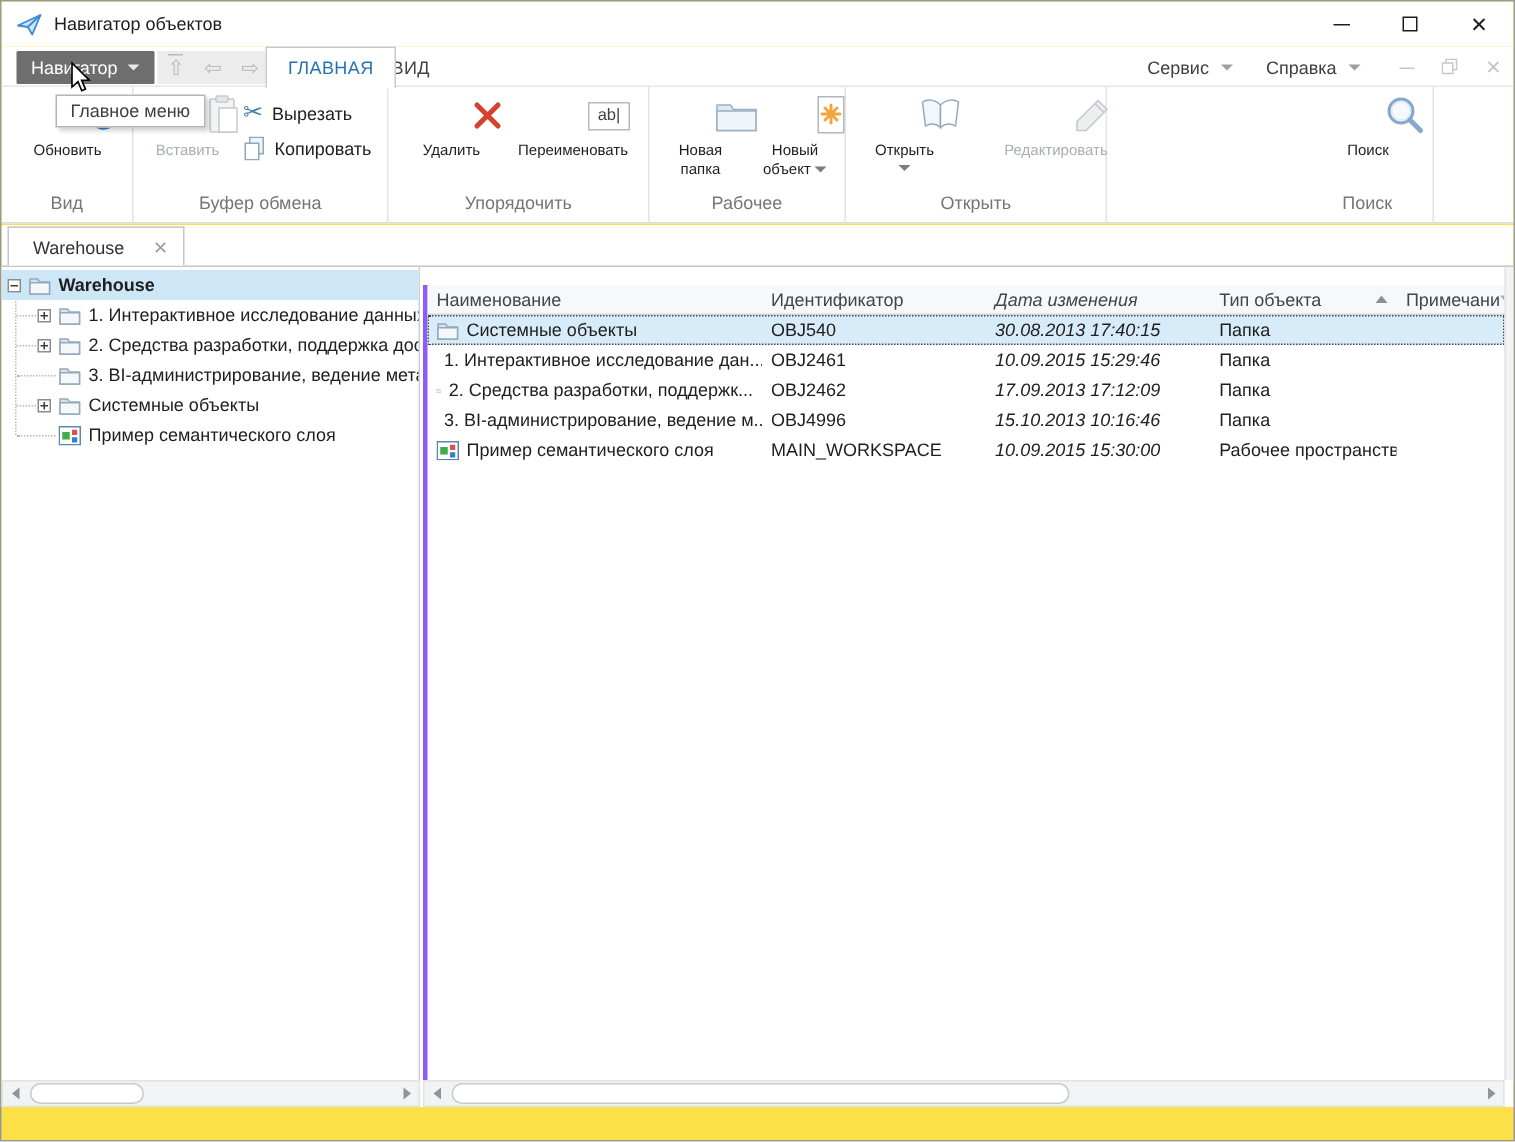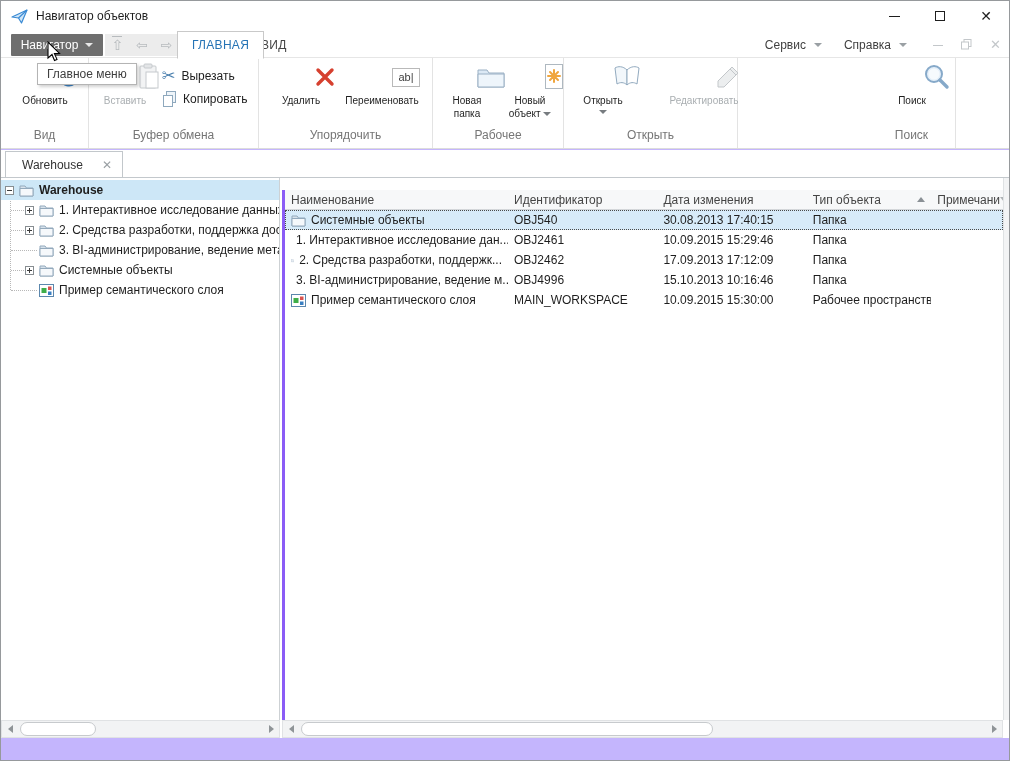--- a/index.html
+++ b/index.html
@@ -1,17 +1,17 @@
 <!DOCTYPE html>
 <html><head>
 <meta charset="utf-8">
 <style>
   * { box-sizing: border-box; margin: 0; padding: 0; }
   body { background:#d8d8d8; font-family:"Liberation Sans","DejaVu Sans",sans-serif; }
-  .window{ position:relative; width:1010px; height:761px; background:#c4b5fd;
+  .window{ position:relative; width:1010px; height:761px; background:#fde047;
            border:1px solid #96999c; overflow:hidden; font-size:12px; color:#1e1e1e; }
 
   
   .titlebar{ position:absolute; top:0; left:0; right:0; height:30px; background:#fff; display:flex; align-items:center; }
   .app-icon{ margin-left:10px; width:17px; height:17px; }
   .title-text{ margin-left:8px; font-size:12px; color:#1e1e1e; }
   .win-controls{ position:absolute; right:0; top:0; height:30px; display:flex; }
   .win-btn{ width:46px; height:30px; display:flex; align-items:center; justify-content:center; }
   .glyph-min{ width:11px; height:1px; background:#1e1e1e; }
   .glyph-max{ width:10px; height:10px; border:1px solid #1e1e1e; }
@@ -81,21 +81,21 @@
   .expander.plus::after{ content:""; position:absolute; top:1px; bottom:1px; left:3px; width:1px; background:#3c3c3c; }
   .tree-label{ font-size:12px; color:#1e1e1e; }
 
   .thead{ position:absolute; top:0; left:0; right:0; height:20px; display:flex; background:#f7f8f9; border-bottom:1px solid #d4d7da; color:#454545; }
   .th{ display:flex; align-items:center; padding:0 6px; font-size:12px; overflow:hidden; white-space:nowrap; }
   .sort-asc{ width:0; height:0; border-left:4px solid transparent; border-right:4px solid transparent; border-bottom:5px solid #8a9095; margin-left:auto; }
   .filter-caret{ width:0; height:0; border-left:4px solid transparent; border-right:4px solid transparent; border-top:5px solid #aeb2b5; margin-left:auto; }
   .trow{ position:absolute; left:0; right:0; height:20px; display:flex; align-items:center; }
   .trow.selected{ background:#d7ebf9; outline:1px dotted #4a4a4a; outline-offset:-1px; }
   .td{ padding:0 6px; font-size:12px; color:#1e1e1e; overflow:hidden; white-space:nowrap; display:flex; align-items:center; gap:5px; }
-  .c-name{ width:224px; } .c-id{ width:150px; } .c-date{ width:150px; } .c-type{ width:125px; } .c-note{ width:72px; }
+  .c-name{ width:224px; } .c-id{ width:150px; } .c-date{ width:150px;font-style:italic; } .c-type{ width:125px; } .c-note{ width:72px; }
 
   
   .scrollrow{ position:absolute; top:719px; left:0; width:1008px; height:18px; background:#fff; }
   .hscroll{ position:absolute; top:0; height:18px; background:#f2f3f4; border:1px solid #e0e2e4; display:flex; align-items:center; }
   .hs-left{ left:0; width:279px; } .hs-right{ left:281px; width:721px; }
   .sb-arrow{ width:16px; height:16px; display:flex; align-items:center; justify-content:center; }
   .tri-l{ width:0; height:0; border-top:4px solid transparent; border-bottom:4px solid transparent; border-right:5px solid #8f9497; }
   .tri-r{ width:0; height:0; border-top:4px solid transparent; border-bottom:4px solid transparent; border-left:5px solid #8f9497; }
   .sb-thumb{ height:14px; background:#fff; border:1px solid #c7cacd; border-radius:7px; }
   .hs-left .sb-thumb{ width:76px; margin-left:2px; }

